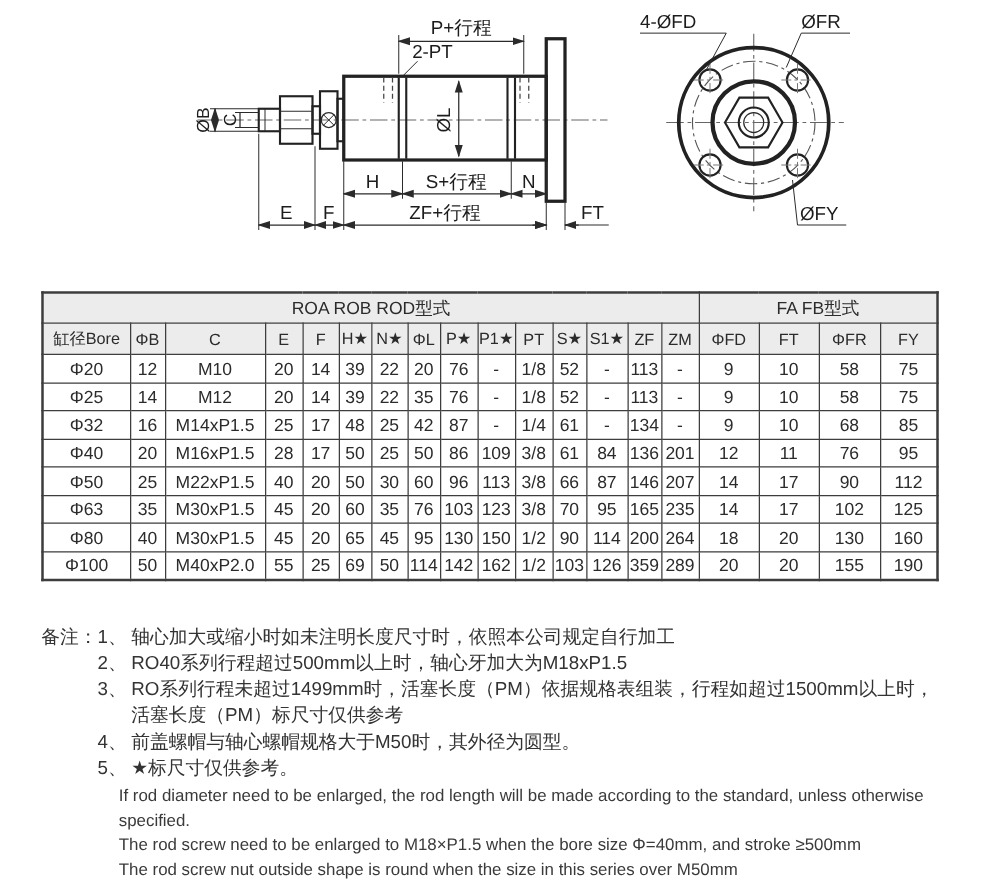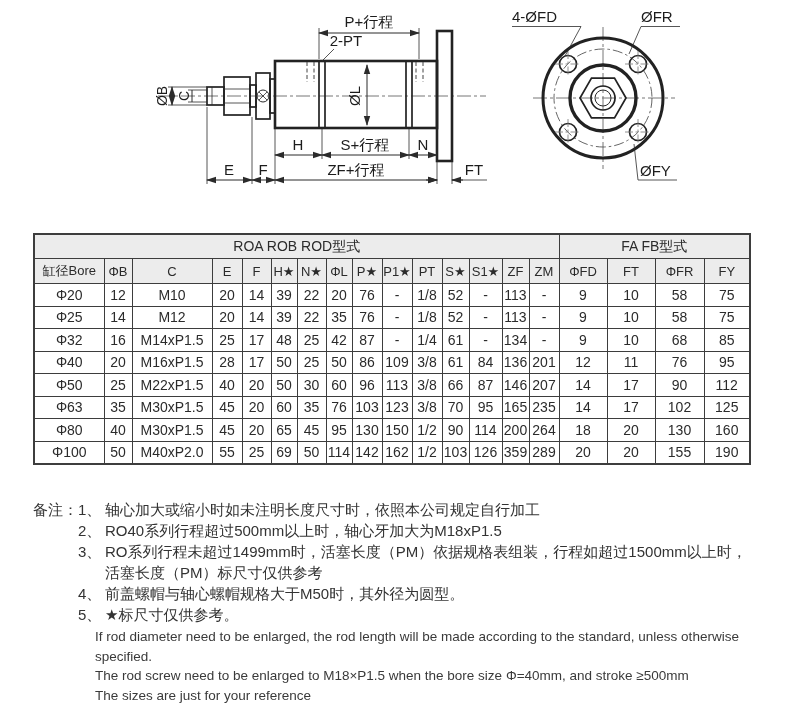--- a/index.html
+++ b/index.html
@@ -422,15 +422,16 @@
           <span class="note-num">5、</span>
           <div class="note-lines">
             <div>★标尺寸仅供参考。</div>
           </div>
         </div>
       </div>
   </div>
   <div class="notes-english" id="notes-english">
       <div class="eng-line">If rod diameter need to be enlarged, the rod length will be made according to the standard, unless otherwise specified.</div>
       <div class="eng-line">The rod screw need to be enlarged to M18×P1.5 when the bore size Φ=40mm, and stroke ≥500mm</div>
+      <div class="eng-line">The rod screw nut outside shape is round when the size in this series over M50mm</div>
       <div class="eng-line">The sizes are just for your reference</div>
     </div>
 </div>
 
 </body></html>

